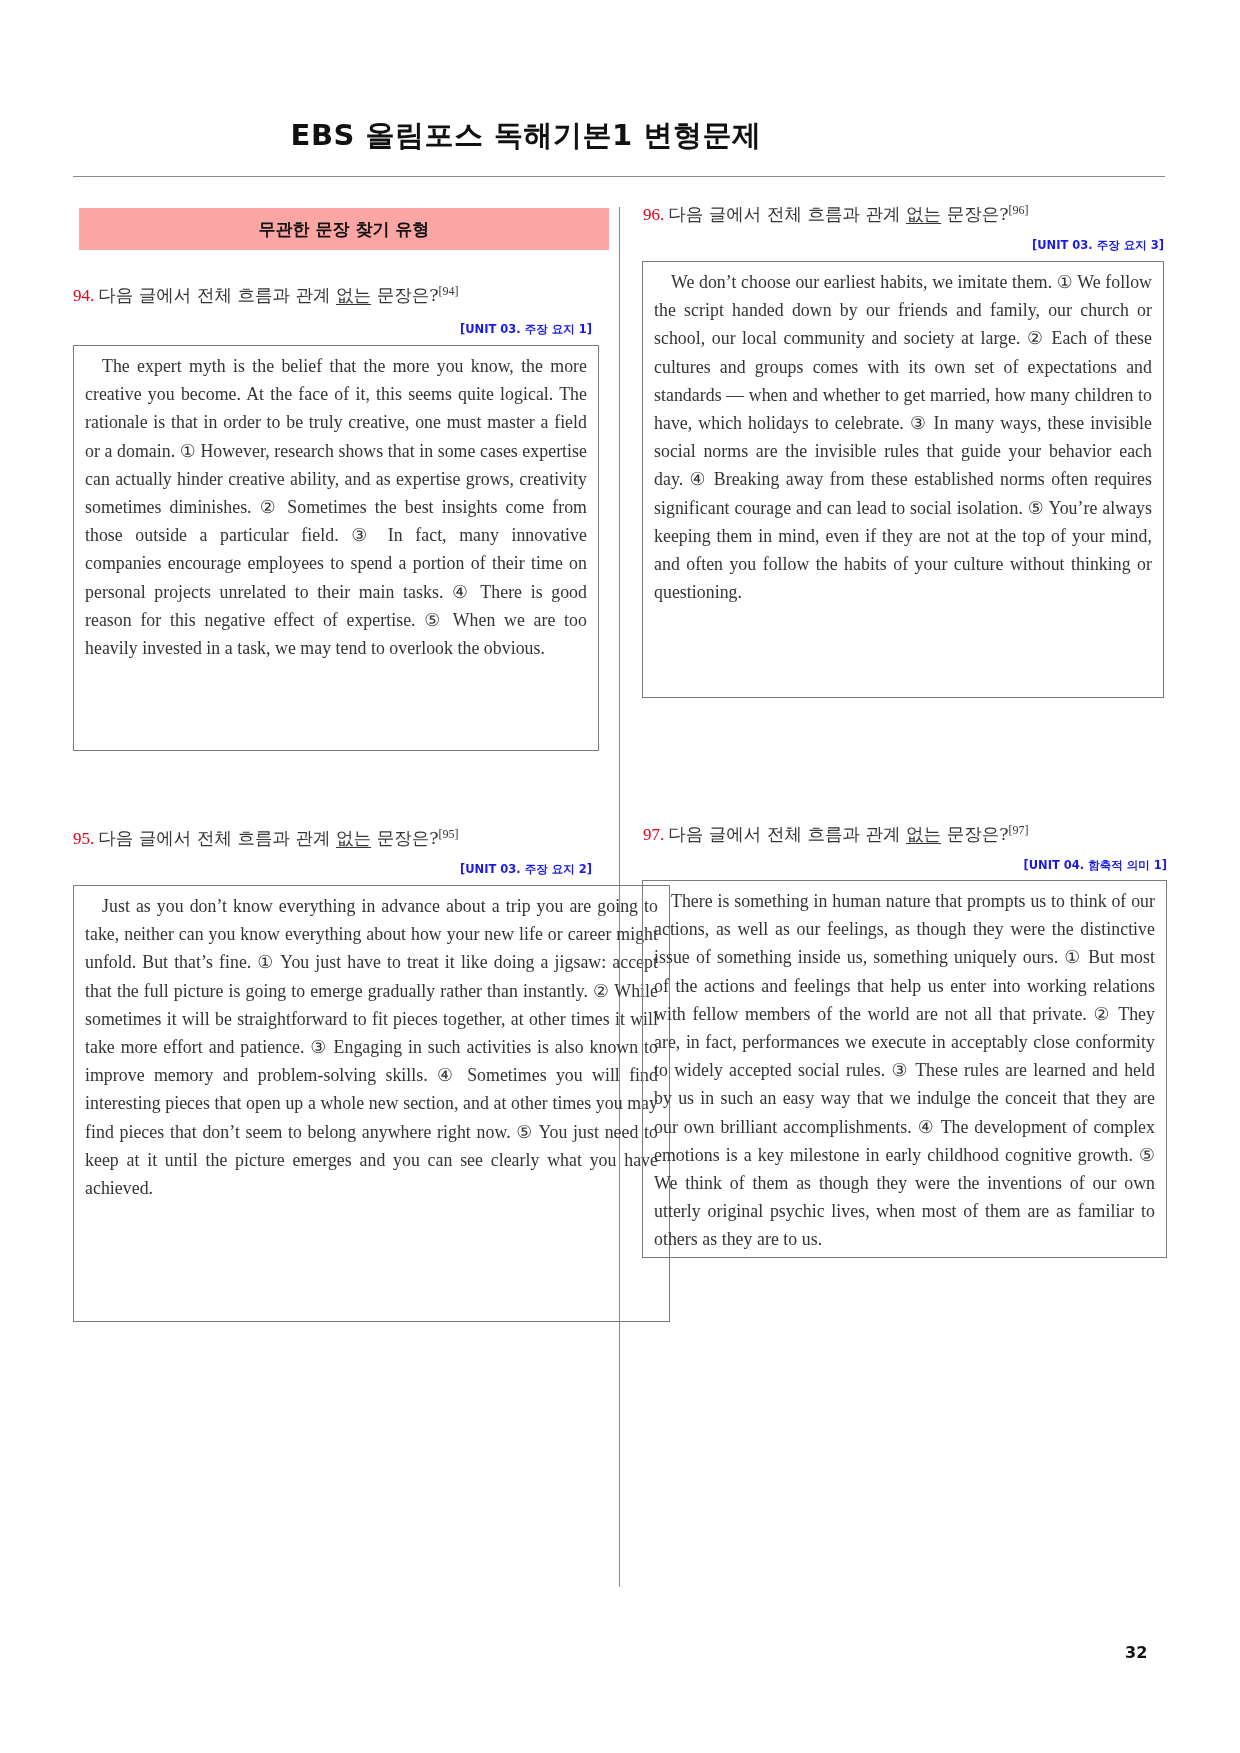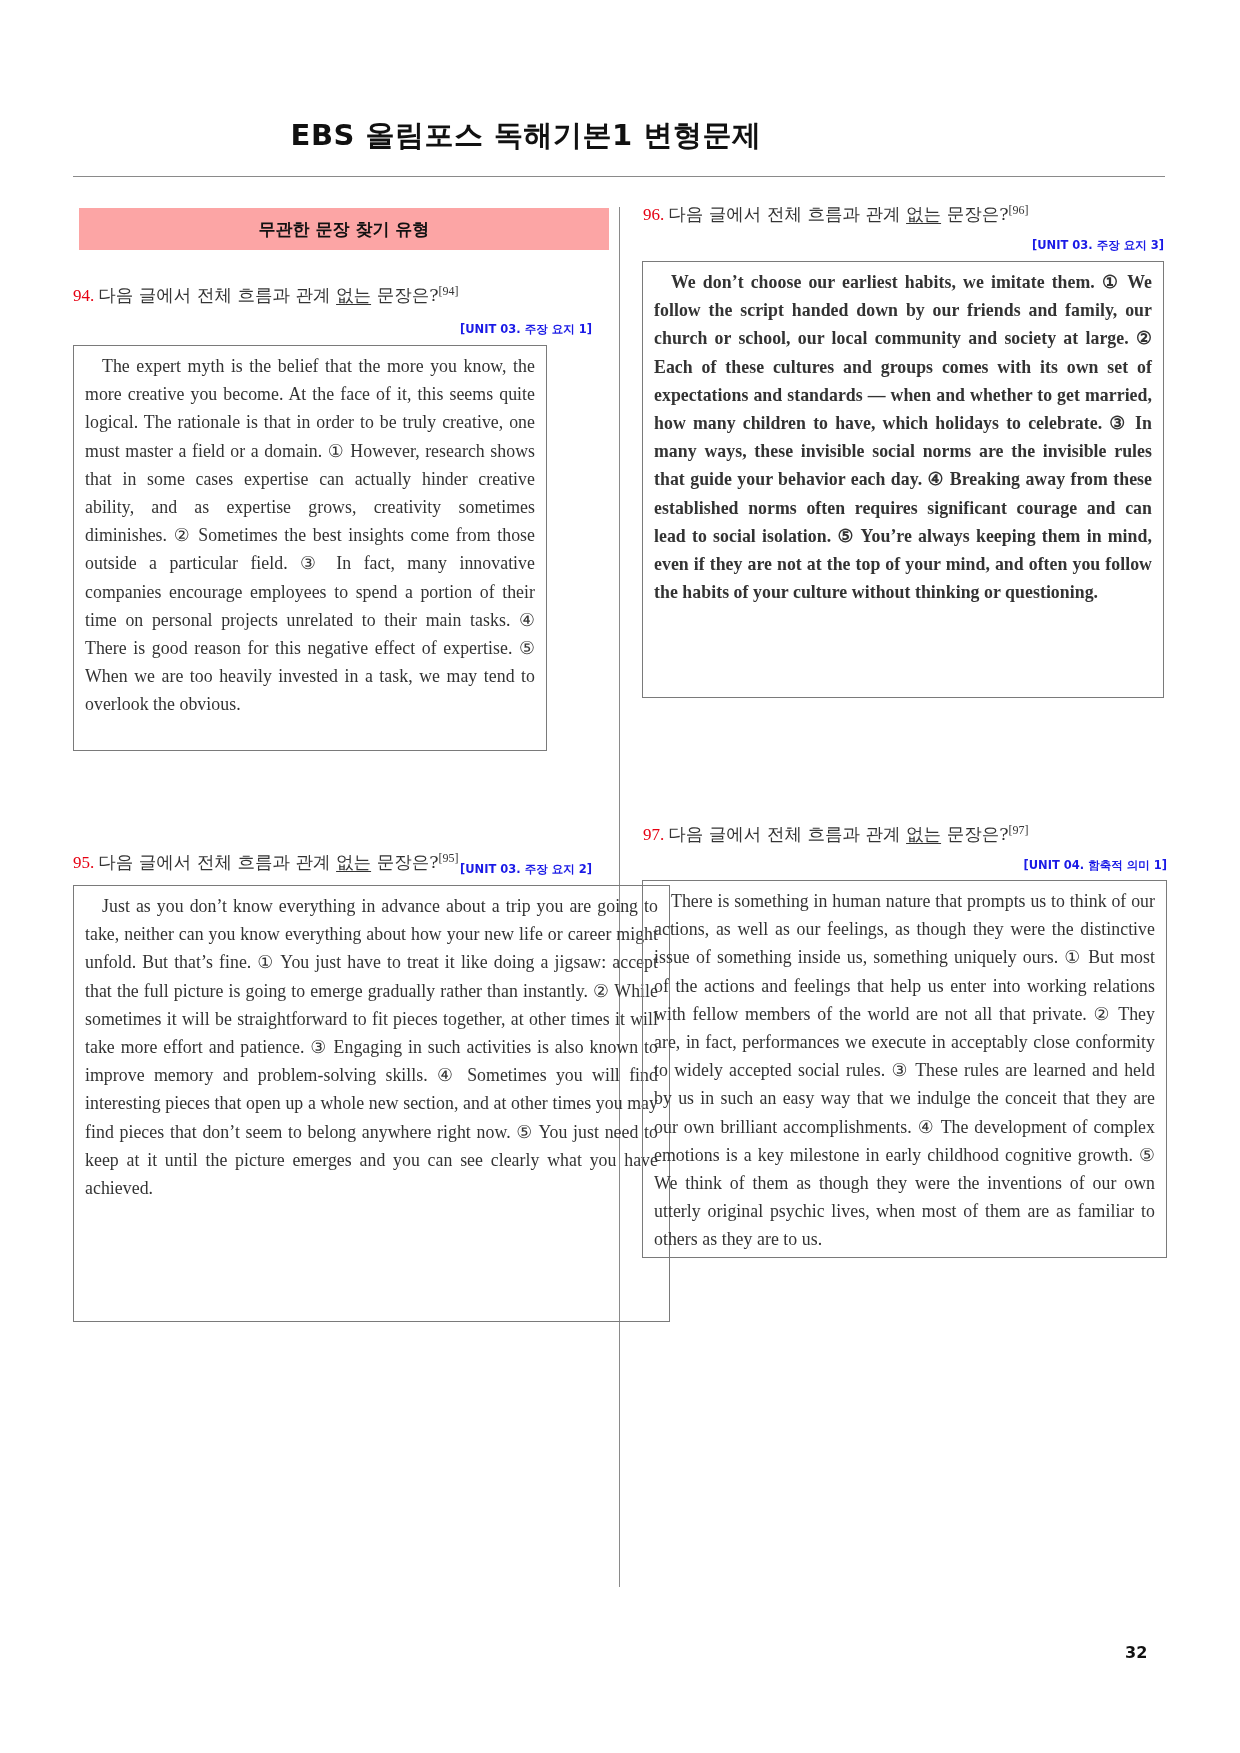--- a/index.html
+++ b/index.html
@@ -25,37 +25,37 @@
 <div class="col-divider"></div>
 
 <div class="section-band">
   <span>무관한 문장 찾기 유형</span>
 </div>
 
 <div class="q-heading" style="left:73px; top:283px;">
   <span class="q-num">94.</span><span>다음 글에서 전체 흐름과 관계 </span><span class="q-under">없는</span><span> 문장은?</span><span class="q-ref">[94]</span>
 </div>
 <div class="unit-label" style="right:648px; top:322px;">[UNIT 03. 주장 요지 1]</div>
-<div class="passage-box" style="left:73px; top:345px; width:474px; height:406px;">
+<div class="passage-box" style="left:73px; top:345px; width:526px; height:406px;">
   <p class="passage-text">The expert myth is the belief that the more you know, the more creative you become. At the face of it, this seems quite logical. The rationale is that in order to be truly creative, one must master a field or a domain. ① However, research shows that in some cases expertise can actually hinder creative ability, and as expertise grows, creativity sometimes diminishes. ② Sometimes the best insights come from those outside a particular field. ③ In fact, many innovative companies encourage employees to spend a portion of their time on personal projects unrelated to their main tasks. ④ There is good reason for this negative effect of expertise. ⑤ When we are too heavily invested in a task, we may tend to overlook the obvious.</p>
 </div>
 
-<div class="q-heading" style="left:73px; top:826px;margin-top:24px;">
+<div class="q-heading" style="left:73px; top:826px;">
   <span class="q-num">95.</span><span>다음 글에서 전체 흐름과 관계 </span><span class="q-under">없는</span><span> 문장은?</span><span class="q-ref">[95]</span>
 </div>
 <div class="unit-label" style="right:648px; top:862px;">[UNIT 03. 주장 요지 2]</div>
 <div class="passage-box" style="left:73px; top:885px; width:597px; height:437px;">
   <p class="passage-text">Just as you don’t know everything in advance about a trip you are going to take, neither can you know everything about how your new life or career might unfold. But that’s fine. ① You just have to treat it like doing a jigsaw: accept that the full picture is going to emerge gradually rather than instantly. ② While sometimes it will be straightforward to fit pieces together, at other times it will take more effort and patience. ③ Engaging in such activities is also known to improve memory and problem-solving skills. ④ Sometimes you will find interesting pieces that open up a whole new section, and at other times you may find pieces that don’t seem to belong anywhere right now. ⑤ You just need to keep at it until the picture emerges and you can see clearly what you have achieved.</p>
 </div>
 
 <div class="q-heading" style="left:643px; top:202px;">
   <span class="q-num">96.</span><span>다음 글에서 전체 흐름과 관계 </span><span class="q-under">없는</span><span> 문장은?</span><span class="q-ref">[96]</span>
 </div>
 <div class="unit-label" style="right:76px; top:238px;">[UNIT 03. 주장 요지 3]</div>
-<div class="passage-box" style="left:642px; top:261px; width:522px; height:437px;font-weight:bold;">
+<div class="passage-box" style="left:642px; top:261px; width:522px; height:437px;">
   <p class="passage-text">We don’t choose our earliest habits, we imitate them. ① We follow the script handed down by our friends and family, our church or school, our local community and society at large. ② Each of these cultures and groups comes with its own set of expectations and standards — when and whether to get married, how many children to have, which holidays to celebrate. ③ In many ways, these invisible social norms are the invisible rules that guide your behavior each day. ④ Breaking away from these established norms often requires significant courage and can lead to social isolation. ⑤ You’re always keeping them in mind, even if they are not at the top of your mind, and often you follow the habits of your culture without thinking or questioning.</p>
 </div>
 
 <div class="q-heading" style="left:643px; top:822px;">
   <span class="q-num">97.</span><span>다음 글에서 전체 흐름과 관계 </span><span class="q-under">없는</span><span> 문장은?</span><span class="q-ref">[97]</span>
 </div>
 <div class="unit-label" style="right:73px; top:858px;">[UNIT 04. 함축적 의미 1]</div>
 <div class="passage-box" style="left:642px; top:880px; width:525px; height:378px;">
   <p class="passage-text">There is something in human nature that prompts us to think of our actions, as well as our feelings, as though they were the distinctive issue of something inside us, something uniquely ours. ① But most of the actions and feelings that help us enter into working relations with fellow members of the world are not all that private. ② They are, in fact, performances we execute in acceptably close conformity to widely accepted social rules. ③ These rules are learned and held by us in such an easy way that we indulge the conceit that they are our own brilliant accomplishments. ④ The development of complex emotions is a key milestone in early childhood cognitive growth. ⑤ We think of them as though they were the inventions of our own utterly original psychic lives, when most of them are as familiar to others as they are to us.</p>
 </div>

